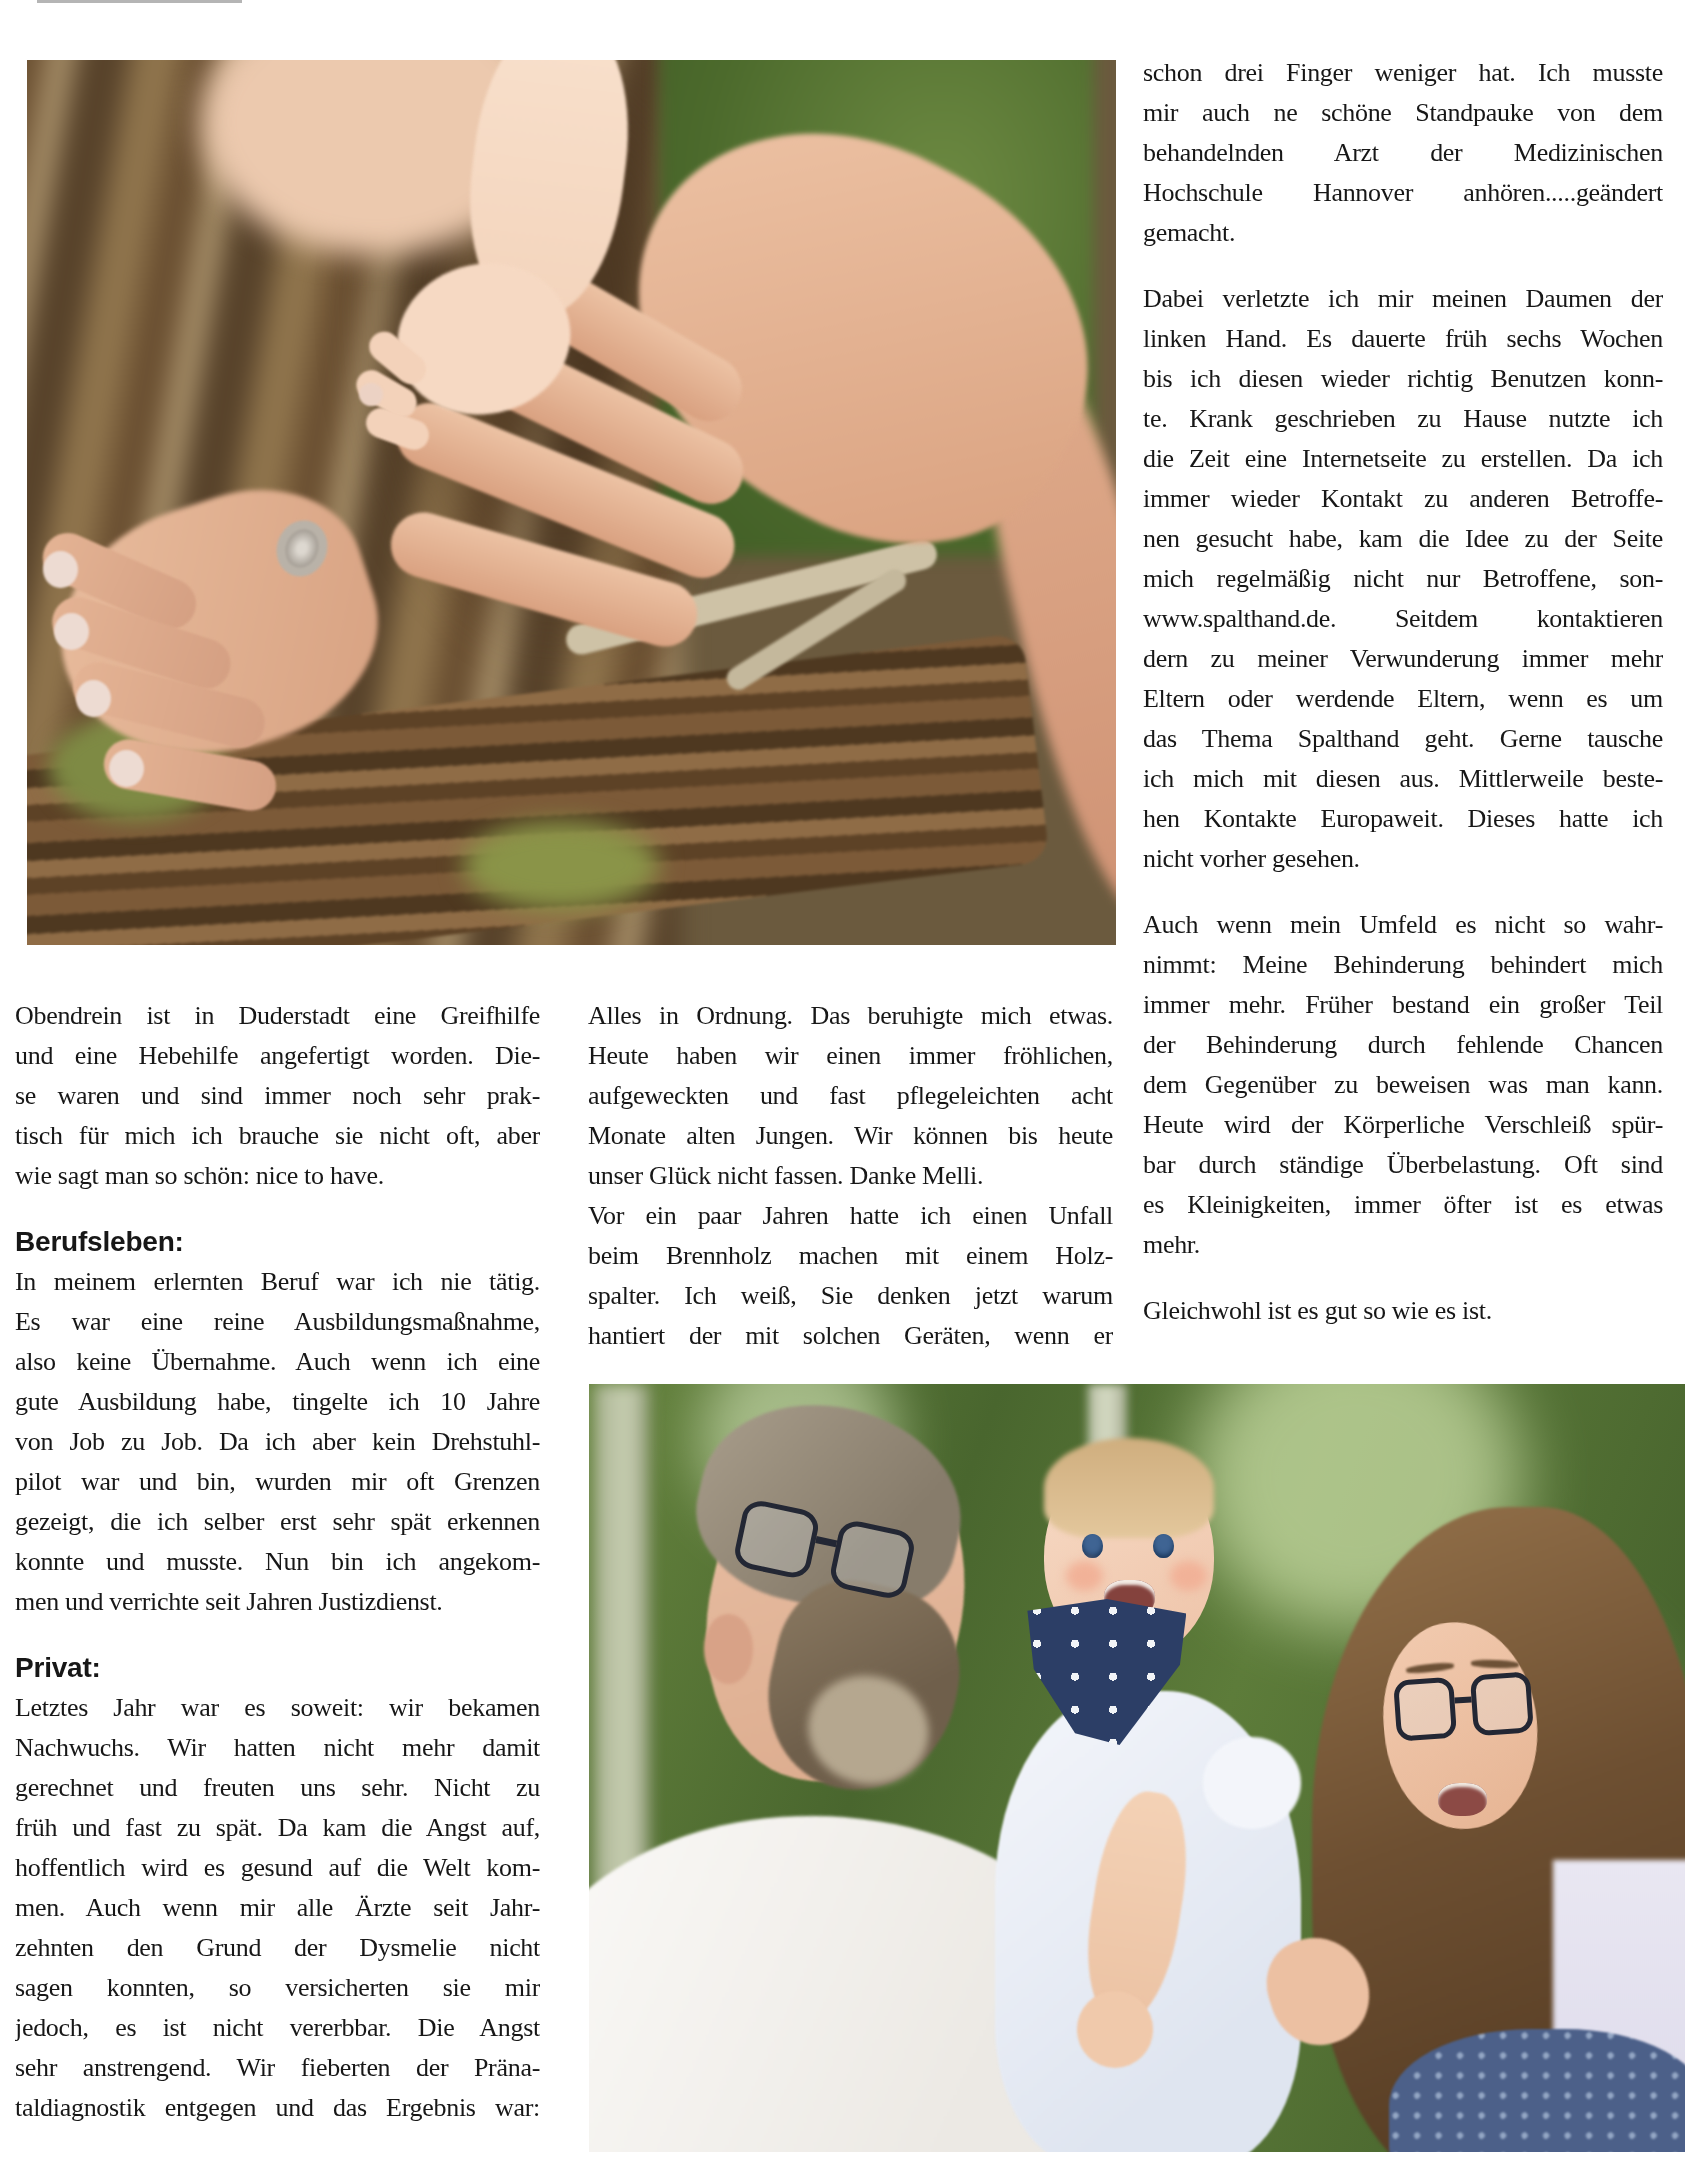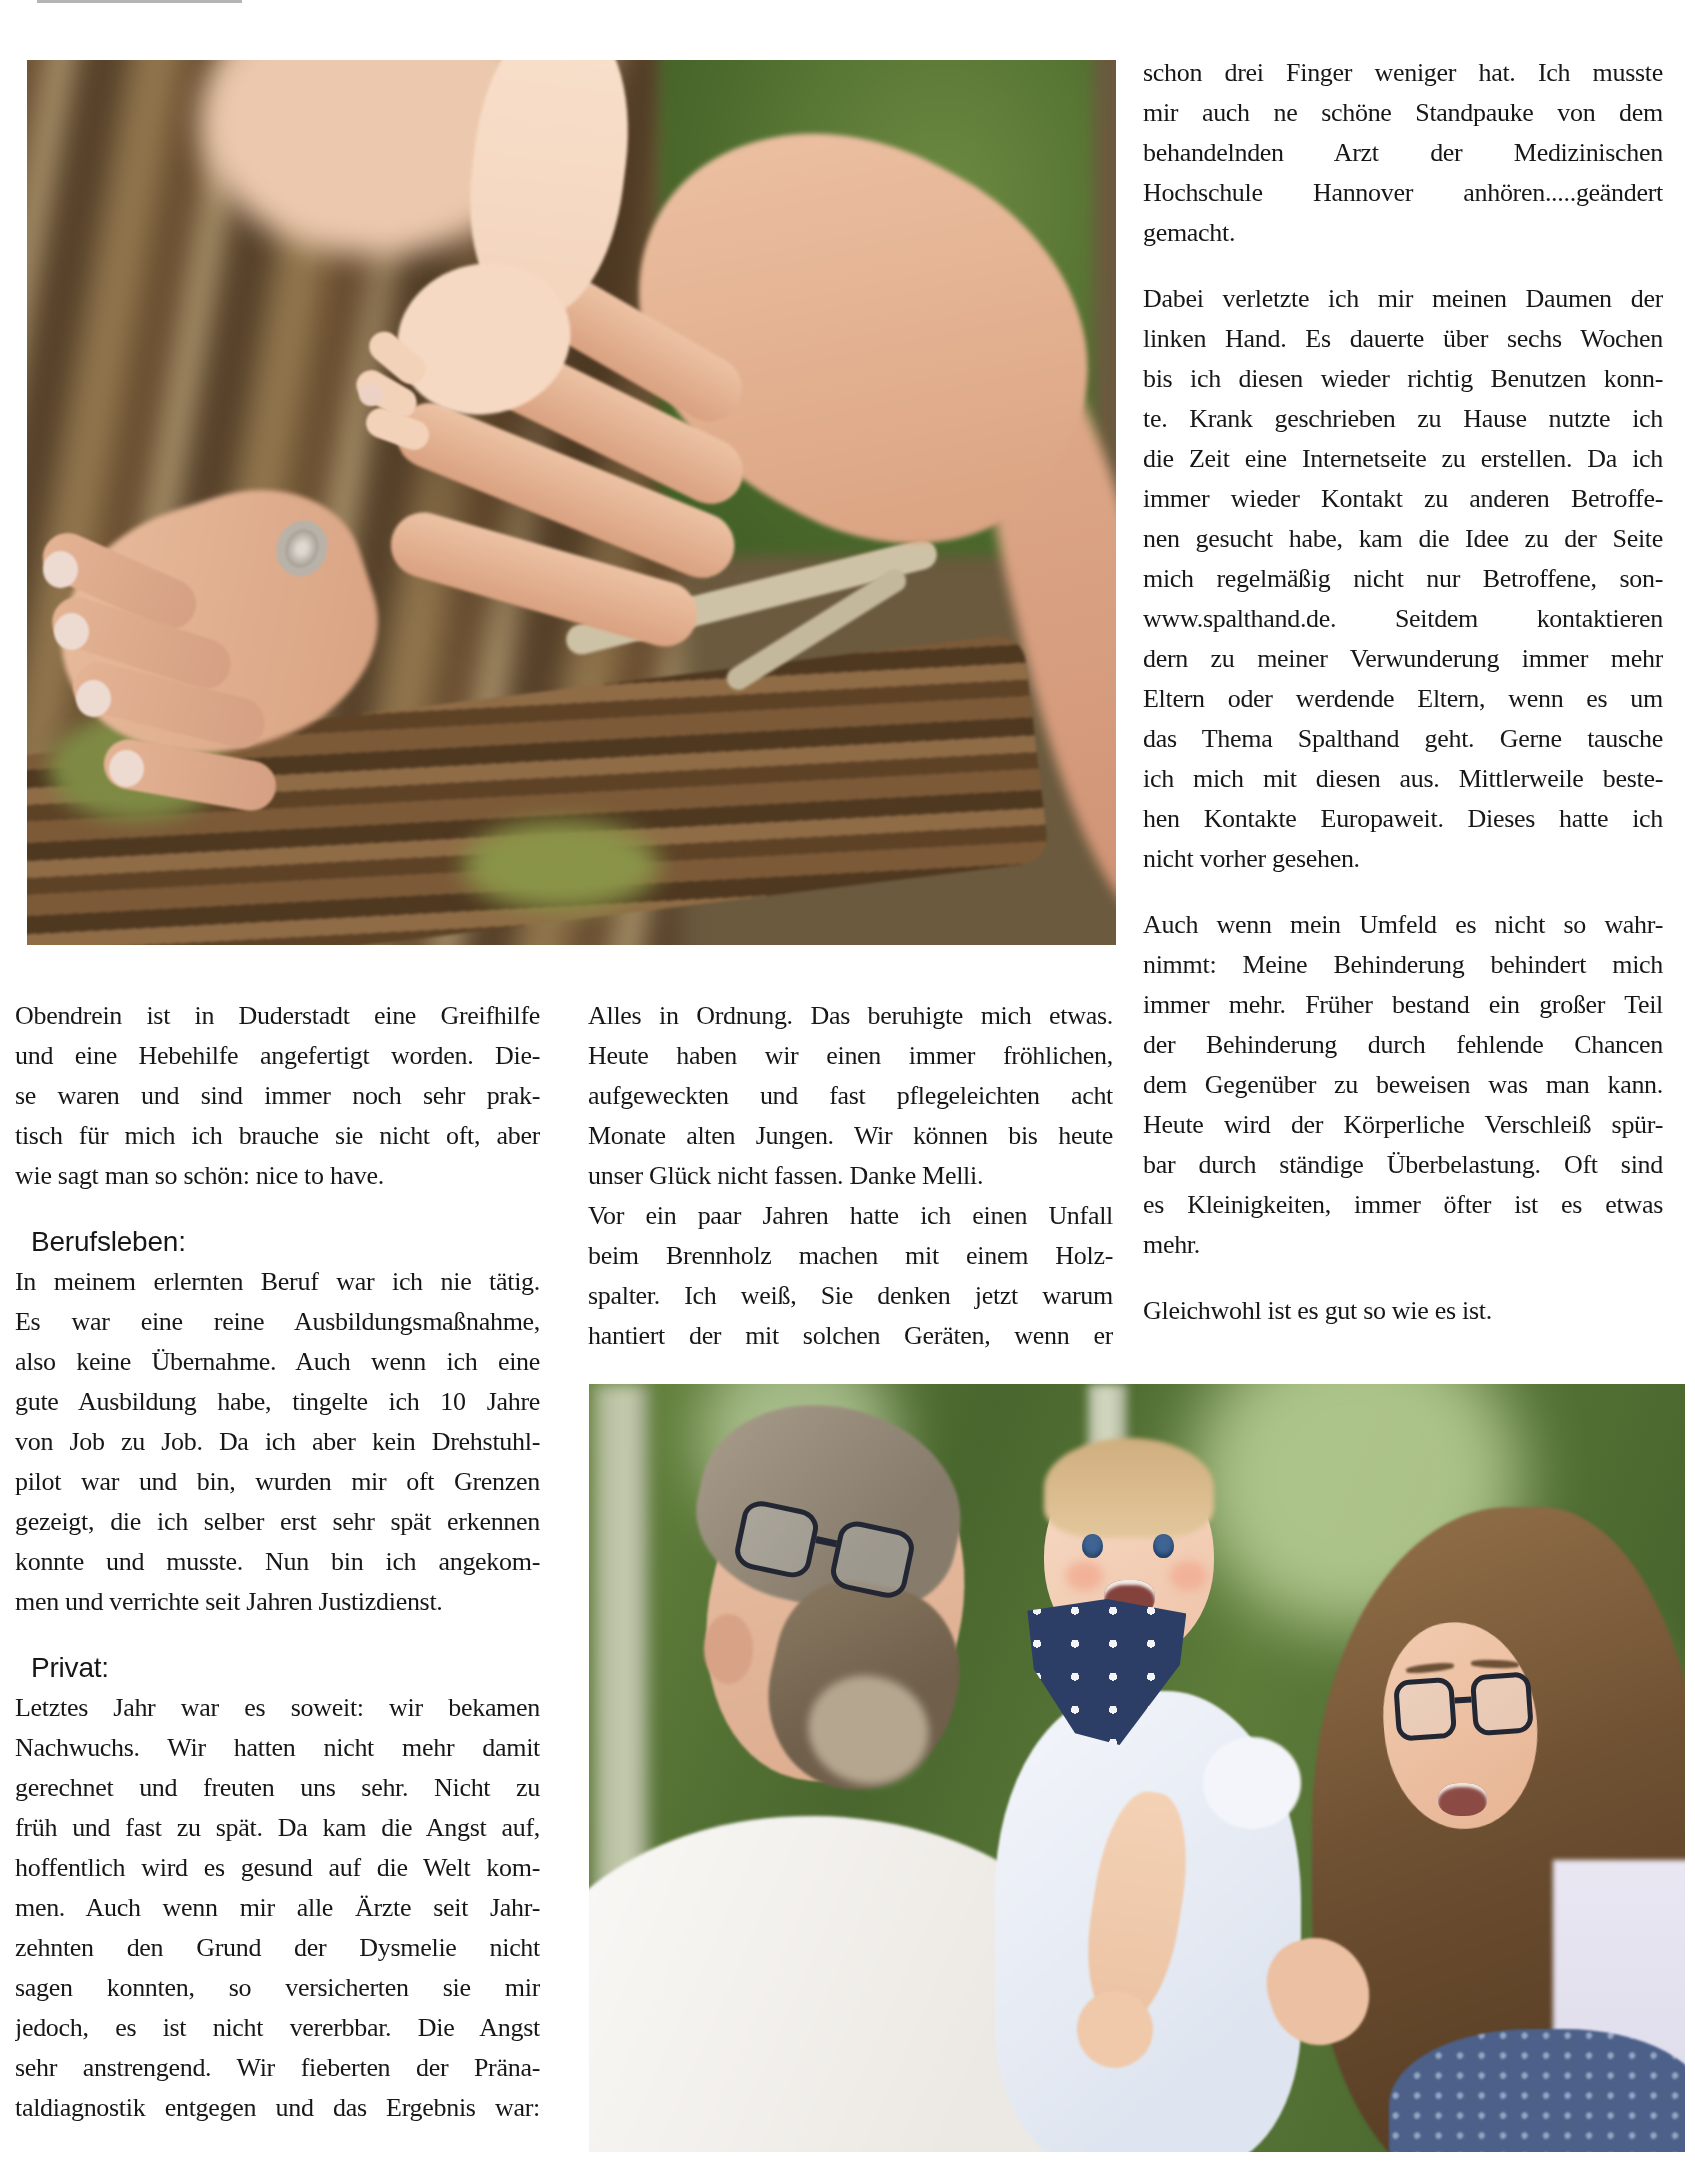--- a/index.html
+++ b/index.html
@@ -9,22 +9,22 @@
 
   
   .col{position:absolute;}
   .col .tline{font-size:26px;line-height:40px;letter-spacing:-0.3px;
               white-space:nowrap;overflow:hidden;}
   .jline{text-align:justify;text-align-last:justify;}
   .lline{text-align:center;text-align-last:left;}
   .block + .block{margin-top:26px;}
   .heading + .block{margin-top:0;}
   .block.tight{margin-top:0;}
-  .heading{font-family:"Liberation Sans",sans-serif;font-weight:normal;
-           font-size:28px;line-height:40px;letter-spacing:-0.2px;margin-left:16px;}
+  .heading{font-family:"Liberation Sans",sans-serif;font-weight:bold;
+           font-size:28px;line-height:40px;letter-spacing:-0.2px;}
 
   
   .photo{position:absolute;overflow:hidden;background:#6b5a3e;}
   .photo *{position:absolute;}
 
   
   #hands-photo{left:27px;top:60px;width:1089px;height:885px;}
   .wood-pile{left:-6%;top:-8%;width:66%;height:116%;filter:blur(13.2px);
      background:repeating-linear-gradient(100deg,#8f744c 0 50px,#6a4f31 50px 95px,#a8906a 95px 124px,#57422a 124px 178px);}
   .wood-shadow{left:28%;top:0;width:42%;height:70%;background:radial-gradient(ellipse at 50% 40%,#4a3520 0%,#4a352000 70%);filter:blur(15px);}
@@ -223,21 +223,21 @@
 <div id="right-column" class="col" style="left:1143px;top:53px;   width:520px;" data-name="text-column-right">
     <div class="para block" data-name="paragraph">
       <div class="tline jline" data-name="text-line">schon drei Finger weniger hat. Ich musste</div>
       <div class="tline jline" data-name="text-line">mir auch ne schöne Standpauke von dem</div>
       <div class="tline jline" data-name="text-line">behandelnden Arzt der Medizinischen</div>
       <div class="tline jline" data-name="text-line">Hochschule Hannover anhören.....geändert</div>
       <div class="tline lline" data-name="text-line">gemacht.</div>
     </div>
     <div class="para block" data-name="paragraph">
       <div class="tline jline" data-name="text-line">Dabei verletzte ich mir meinen Daumen der</div>
-      <div class="tline jline" data-name="text-line">linken Hand. Es dauerte über sechs Wochen</div>
+      <div class="tline jline" data-name="text-line">linken Hand. Es dauerte früh sechs Wochen</div>
       <div class="tline jline" data-name="text-line">bis ich diesen wieder richtig Benutzen konn-</div>
       <div class="tline jline" data-name="text-line">te. Krank geschrieben zu Hause nutzte ich</div>
       <div class="tline jline" data-name="text-line">die Zeit eine Internetseite zu erstellen. Da ich</div>
       <div class="tline jline" data-name="text-line">immer wieder Kontakt zu anderen Betroffe-</div>
       <div class="tline jline" data-name="text-line">nen gesucht habe, kam die Idee zu der Seite</div>
       <div class="tline jline" data-name="text-line">mich regelmäßig nicht nur Betroffene, son-</div>
       <div class="tline jline" data-name="text-line">www.spalthand.de.  Seitdem kontaktieren</div>
       <div class="tline jline" data-name="text-line">dern zu meiner Verwunderung immer mehr</div>
       <div class="tline jline" data-name="text-line">Eltern oder werdende Eltern, wenn es um</div>
       <div class="tline jline" data-name="text-line">das Thema Spalthand geht. Gerne tausche</div>

